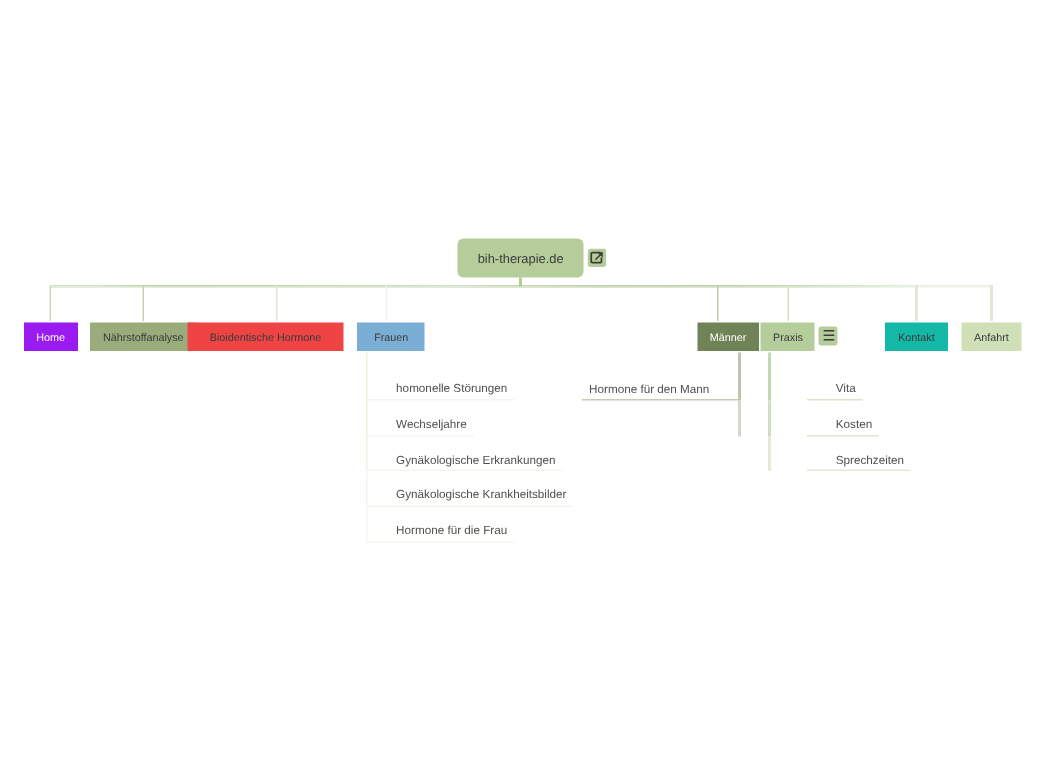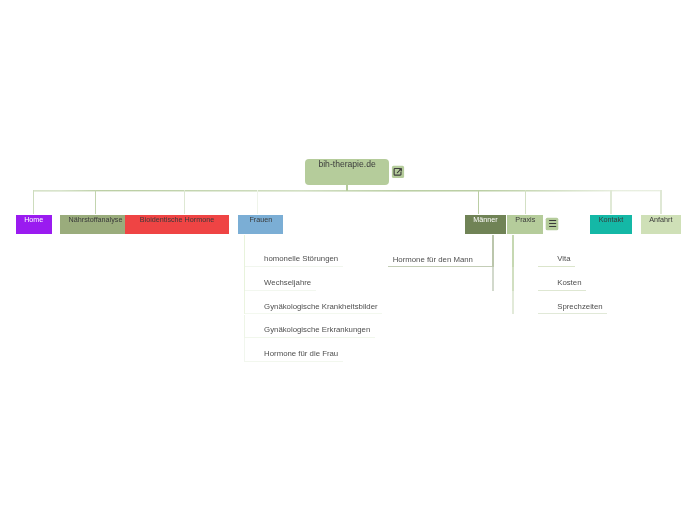--- a/index.html
+++ b/index.html
@@ -4,21 +4,21 @@
 <style>
   html,body{margin:0;padding:0;}
   body{width:697px;height:520px;background:#ffffff;overflow:hidden;
        font-family:"Liberation Sans",sans-serif;}
   #stage{position:relative;width:697px;height:520px;}
 
   
   .conn{position:absolute;background:#c3d5ae;}
 
   
-  .node{position:absolute;box-sizing:border-box;display:flex;align-items:flex-start;
+  .node{position:absolute;box-sizing:border-box;display:flex;align-items:center;
         justify-content:center;white-space:nowrap;}
   #root-node{left:305.3px;top:159.3px;width:83.6px;height:26.1px;border-radius:4px;
         background:#b5cc9b;color:#3c3c3c;font-size:8.6px;}
   .navnode{top:214.5px;height:19px;font-size:7.2px;}
 
   
   .iconbtn{position:absolute;display:block;}
   .iconbtn svg{display:block;}
   #root-ext{left:390px;top:164px;width:16px;height:16px;}
   #praxis-menu{left:544px;top:216px;width:16px;height:16px;}
@@ -117,22 +117,22 @@
     </div>
   <div id="submenus">
       <div class="rail" style="background: rgb(232, 243, 220); left: 243.85px; width: 1.1px; top: 234.6px; height: 32.5px;"></div>
       <div class="rail" style="background: rgb(232, 243, 220); left: 243.85px; width: 1.1px; top: 267.1px; height: 23.7px;"></div>
       <div class="rail" style="background: rgb(235, 244, 224); left: 243.85px; width: 1.1px; top: 290.8px; height: 23.7px;"></div>
       <div class="rail" style="background: rgb(238, 245, 231); left: 243.85px; width: 1.1px; top: 314.5px; height: 23.7px;"></div>
       <div class="rail" style="background: rgb(241, 246, 238); left: 243.85px; width: 1.1px; top: 338.2px; height: 23.7px;"></div>
       <div class="submenu left-rail" style="top: 243.4px; left: 244.9px;">
         <div class="item" style="border-bottom-color: rgb(241, 246, 238);"><span>homonelle Störungen</span></div>
         <div class="item" style="border-bottom-color: rgb(242, 247, 239);"><span>Wechseljahre</span></div>
+        <div class="item" style="border-bottom-color: rgb(241, 247, 236);"><span>Gynäkologische Erkrankungen</span></div>
         <div class="item" style="border-bottom-color: rgb(243, 248, 239);"><span>Gynäkologische Krankheitsbilder</span></div>
-        <div class="item" style="border-bottom-color: rgb(241, 247, 236);"><span>Gynäkologische Erkrankungen</span></div>
         <div class="item" style="border-bottom-color: rgb(242, 247, 238);"><span>Hormone für die Frau</span></div>
       </div>
       <div class="rail" style="background: rgb(187, 198, 172); left: 491.9px; width: 2.1px; top: 234.7px; height: 32.5px;"></div>
       <div class="rail" style="background: rgb(210, 217, 204); left: 491.9px; width: 2.1px; top: 267.2px; height: 23.7px;"></div>
       <div class="submenu right-rail" style="top: 243.5px; left: 0px; width: 492px;">
         <div class="item" style="border-bottom-color: rgb(195, 205, 182);"><span>Hormone für den Mann</span></div>
       </div>
       <div class="rail" style="background: rgb(198, 216, 178); left: 512.45px; width: 1.45px; top: 234.6px; height: 32.5px;"></div>
       <div class="rail" style="background: rgb(209, 223, 193); left: 512.45px; width: 1.45px; top: 267.1px; height: 23.7px;"></div>
       <div class="rail" style="background: rgb(226, 234, 217); left: 512.45px; width: 1.45px; top: 290.8px; height: 23.7px;"></div>

